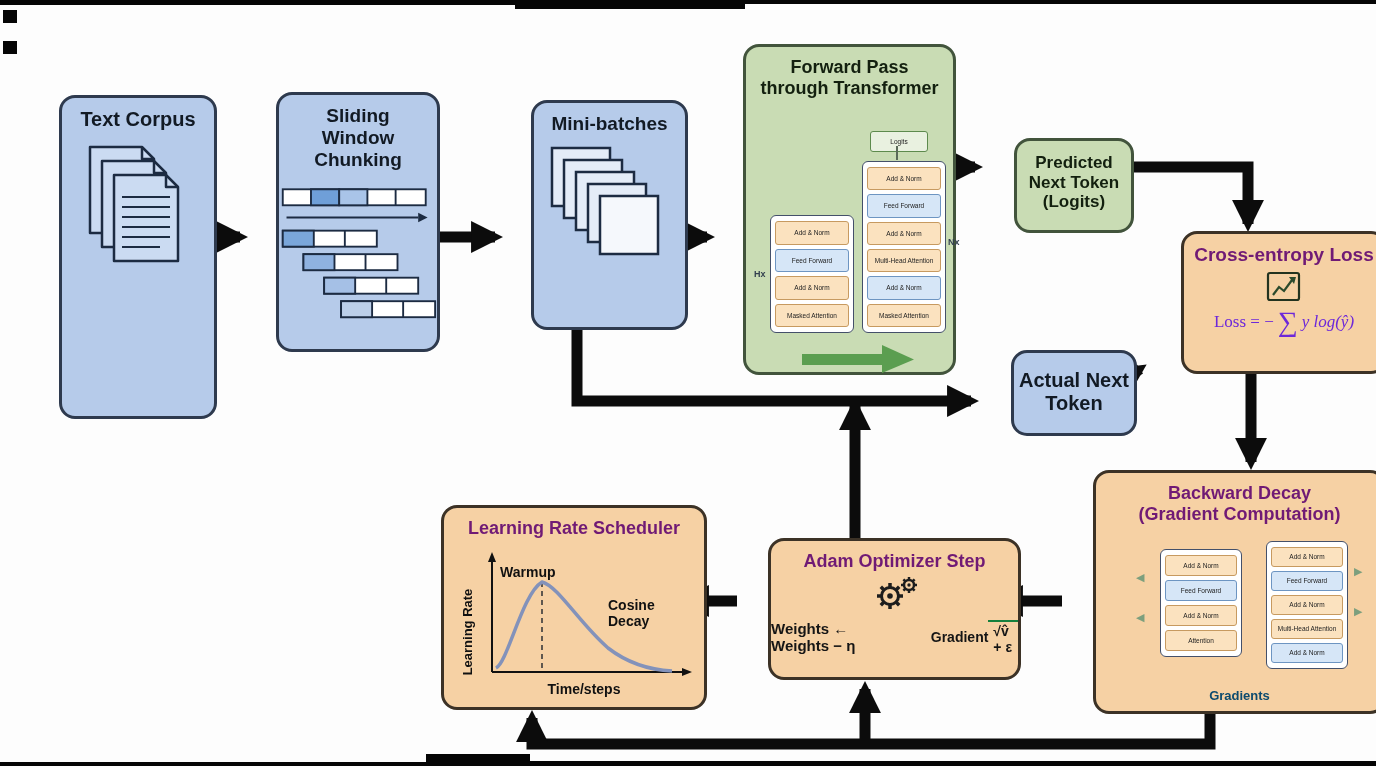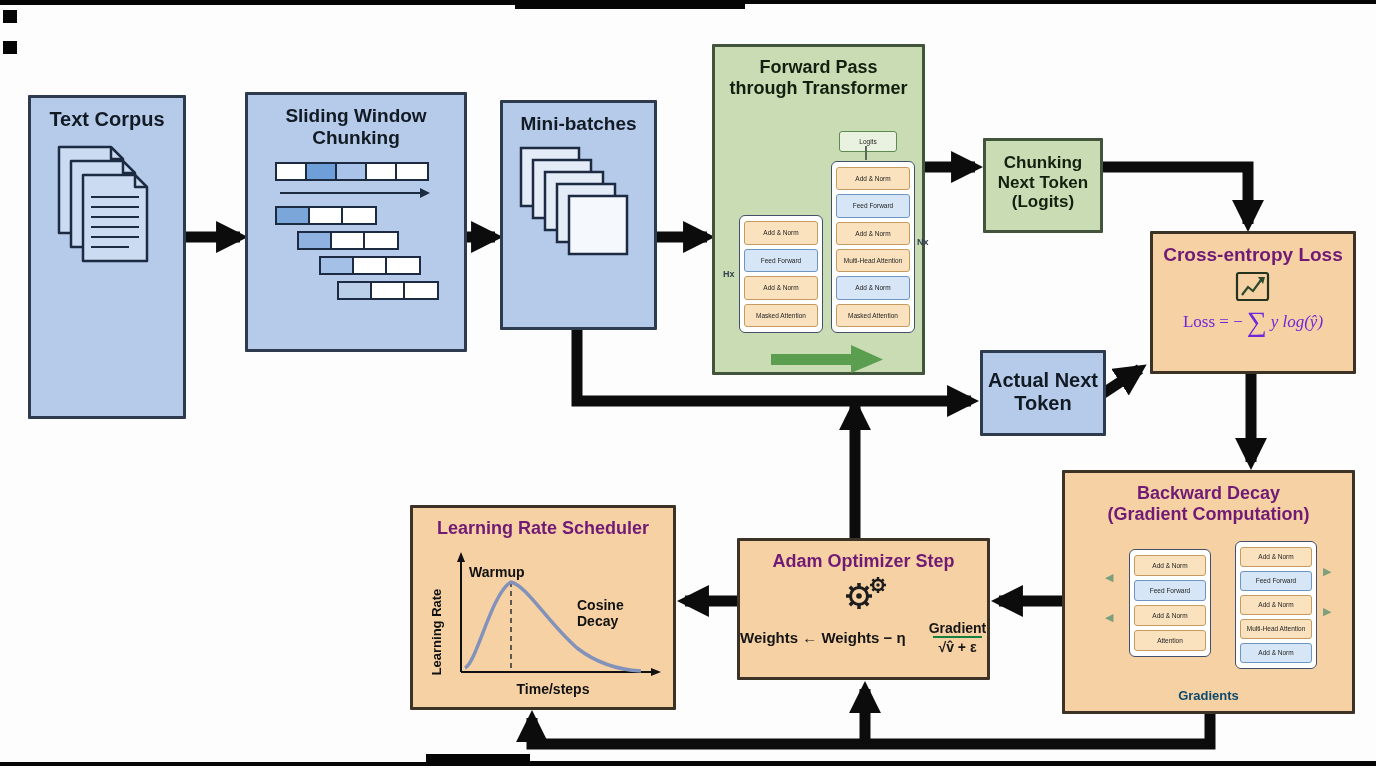--- a/index.html
+++ b/index.html
@@ -2,21 +2,21 @@
 <html style="--blue-fill: #b6cbea; --green-fill: #c9dcb4; --orange-fill: #f6d1a4; --node-border: #2e3a4e; --arrow: #0c0c0c; --forward-arrow-green: #5b9e50; --lr-curve: #8392ba;"><head>
 <meta charset="utf-8">
 <style>
   html,body{margin:0;padding:0;background:#ffffff;}
   .stage{position:relative;width:1376px;height:768px;overflow:hidden;background:#fdfdfd;
          font-family:"Liberation Sans",sans-serif;}
   .arrows{position:absolute;left:0;top:0;width:1376px;height:768px;pointer-events:none;}
   .mark{position:absolute;background:#050505;}
 
   .node{position:absolute;box-sizing:border-box;border:3px solid var(--node-border,#2e3a4e);
-        border-radius:1px;}
+        border-radius:16px;margin-left:31px;}
   .node.blue{background:var(--blue-fill,#b6cbea);border-color:#2e3a4e;}
   .node.green{background:var(--green-fill,#c9dcb4);border-color:#42543c;}
   .node.orange{background:var(--orange-fill,#f6d1a4);border-color:#3c3226;}
   .title{font-weight:700;text-align:center;color:#121a24;line-height:1.15;padding-top:10px;}
   .green .title{color:#13200f;}
   .orange .title{color:#701a75;}
 
   .icon-wrap{display:flex;justify-content:center;margin-top:8px;}
 
   
@@ -30,21 +30,21 @@
   .sublabel{position:absolute;font-size:9px;font-weight:700;color:#33404f;}
   .grad-arrow{position:absolute;font-size:11px;color:#7d9f7d;}
 
   
   .ce-formula{display:flex;align-items:center;justify-content:center;gap:4px;
               font-family:"Liberation Serif",serif;color:#6d28d9;font-size:17px;margin-top:4px;}
   .ce-formula .sum{font-size:28px;line-height:1;}
   .ce-formula .post{font-style:italic;}
   .formula{display:flex;align-items:center;gap:23px;font-weight:700;
            color:#151515;font-size:15px;margin-top:6px;}
-  .frac{display:inline-flex;flex-direction:column;align-items:center;line-height:1.15;font-size:14px;}
+  .frac{display:inline-flex;flex-direction:row;align-items:center;line-height:1.15;font-size:14px;}
   .frac .den{border-top:2px solid #15803d;padding:1px 5px 0;}
 
   .gradients-label{position:absolute;left:0;right:0;bottom:8px;text-align:center;
                    font-weight:700;font-size:13px;color:#0c4a6e;}
 </style>
 </head>
 <body>
 
 <div class="stage">
 
@@ -97,21 +97,21 @@
           <line x1="40" y1="68" x2="88" y2="68"></line>
           <line x1="40" y1="78" x2="88" y2="78"></line>
           <line x1="40" y1="88" x2="88" y2="88"></line>
           <line x1="40" y1="98" x2="88" y2="98"></line>
           <line x1="40" y1="108" x2="78" y2="108"></line>
         </g>
       </svg>
     </div>
   </div>
 
-  <div class="node blue" style="left:245px;top:92px;width:222px;height:260px">
+  <div class="node blue" style="left:245px;top:92px;width:164px;height:260px">
     <div class="title" style="font-size:19px;padding:10px 20px 0">Sliding Window Chunking</div>
     <div class="icon-wrap">
       <svg width="168" height="156" viewBox="0 0 168 156">
         <g stroke="#1c2b42" stroke-width="2">
           <rect x="4" y="6" width="152" height="17" fill="#ffffff"></rect>
           <rect x="34" y="6" width="30" height="17" fill="#6f9fd8"></rect>
           <rect x="64" y="6" width="30" height="17" fill="#a9c4e8"></rect>
           <line x1="124" y1="6" x2="124" y2="23"></line>
           <line x1="8" y1="36" x2="148" y2="36"></line>
         </g>
@@ -172,21 +172,21 @@
     </div>
     <div class="sublabel" style="left:8px;top:222px">Hx</div>
     <div class="sublabel" style="left:202px;top:190px">Nx</div>
     <svg style="position:absolute;left:56px;top:298px" width="112" height="28" viewBox="0 0 112 28">
       <rect x="0" y="9" width="80" height="11" fill="#5b9e50"></rect>
       <polygon points="80,0 112,14.5 80,28" fill="#5b9e50"></polygon>
     </svg>
   </div>
 
   <div class="node green" style="left:983px;top:138px;width:120px;height:95px">
-    <div class="title" style="font-size:17px;padding:12px 6px 0">Chunking Next Token (Logits)</div>
+    <div class="title" style="font-size:17px;padding:12px 6px 0">Predicted Next Token (Logits)</div>
   </div>
 
   <div class="node orange" style="left:1150px;top:231px;width:206px;height:143px">
     <div class="title" style="font-size:19px">Cross-entropy Loss</div>
     <div class="icon-wrap" style="margin-top:4px">
       <svg width="40" height="34" viewBox="0 0 40 34">
         <rect x="4" y="3" width="31" height="27" rx="2" fill="none" stroke="#23331f" stroke-width="2.2"></rect>
         <polyline points="9,25 15,17 20,21 28,10" fill="none" stroke="#2c4a2c" stroke-width="2.2"></polyline>
         <polygon points="25,7 32,7 30,14" fill="#2c4a2c"></polygon>
       </svg>

